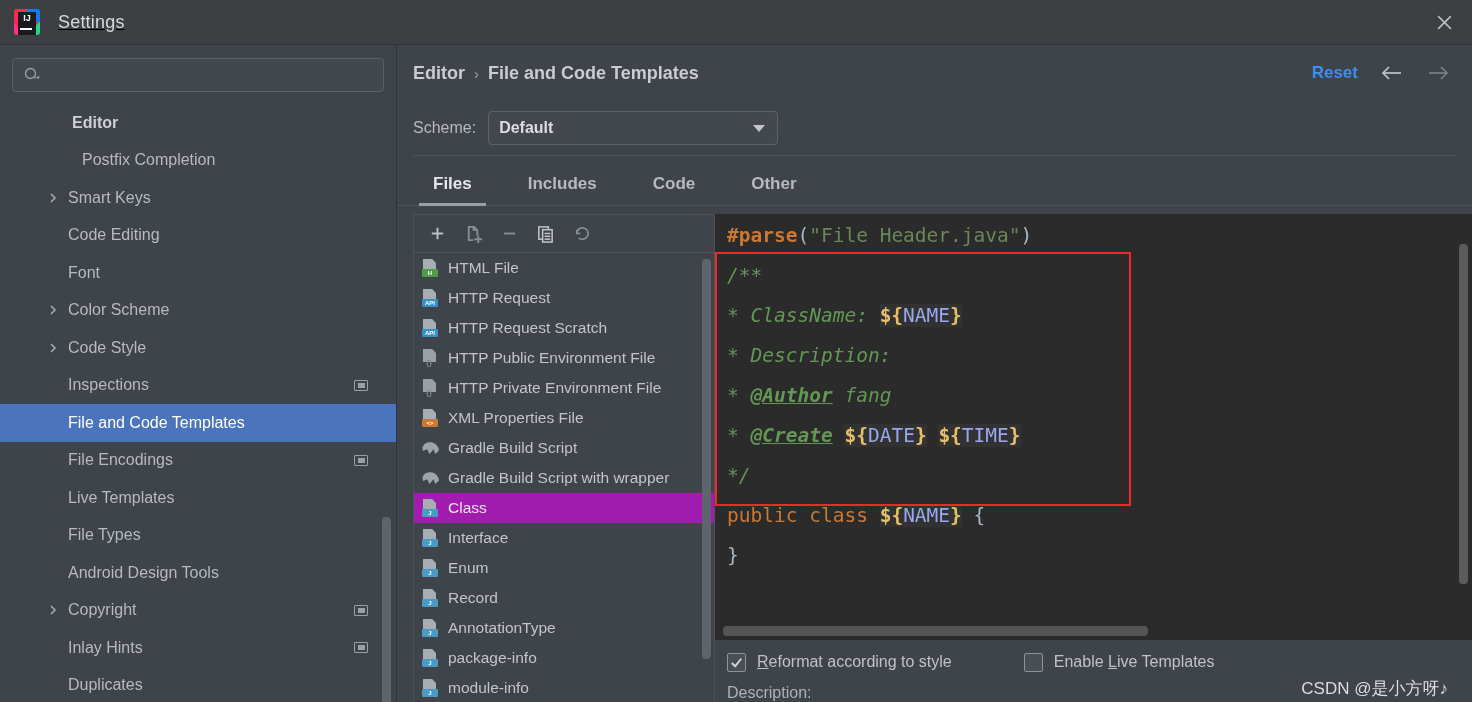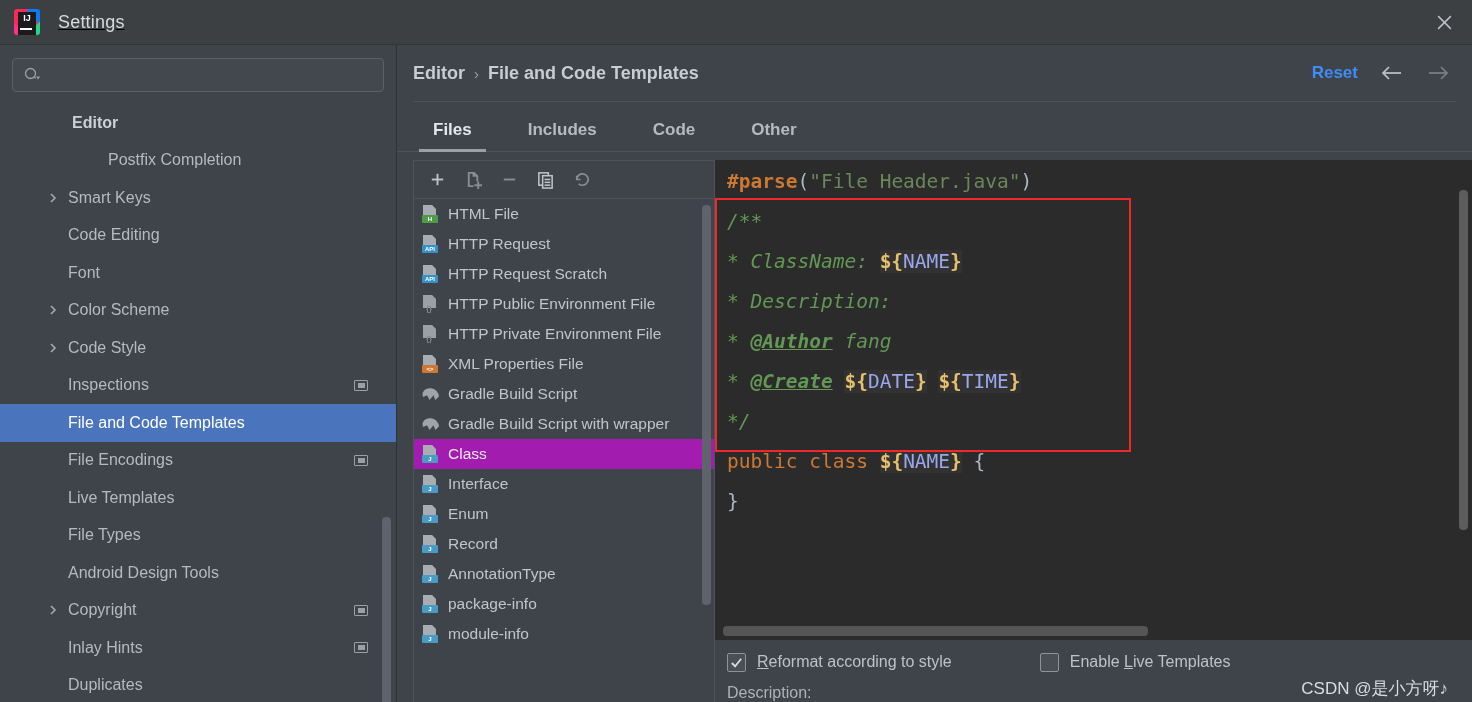--- a/index.html
+++ b/index.html
@@ -89,21 +89,21 @@
     color: #d5d8dd; font-size: 14px; margin-left: 6px;
     font-family: "Liberation Sans", sans-serif;
   }
   .tree { flex: 1; overflow: hidden; position: relative; padding-top: 2px; }
   .tree-item {
     height: 37.5px; display: flex; align-items: center;
     color: #b6bac0; font-size: 16px; position: relative;
     padding-right: 28px;
   }
   .tree-item.group { color: #cdd0d6; font-weight: bold; padding-left: 72px; }
-  .tree-item.lvl2 { padding-left: 108px; text-align: center; }
+  .tree-item.lvl2 { padding-left: 82px; text-align: center; }
   .tree-item.lvl1 { padding-left: 68px; }
   .tree-item.selected { background: #4a74bb; color: #ffffff; }
   .chev {
     position: absolute; left: 46px; width: 14px; height: 14px;
     color: #a4a9b0; display: flex; align-items: center; justify-content: center;
   }
   .chev svg { width: 12px; height: 12px; }
   .badge-icon {
     position: absolute; right: 28px;
     width: 14px; height: 11px;
@@ -254,21 +254,21 @@
   .code-sb-v {
     position: absolute; right: 4px; top: 30px;
     width: 9px; height: 340px; background: #5c5c5c; border-radius: 4px;
   }
   .code-sb-h {
     position: absolute; left: 8px; bottom: 4px;
     width: 425px; height: 10px; background: #555555; border-radius: 4px;
   }
   .opts {
     height: 44px; min-height: 44px; display: flex; align-items: center;
-    padding: 0 0 0 12px; gap: 16px;
+    padding: 0 0 0 12px; gap: 0;
   }
   .chk-item { display: flex; align-items: center; gap: 11px; color: #bec2c8; font-size: 16px; }
   .chk-item.second { margin-left: 72px; }
   .chk {
     width: 19px; height: 19px; border: 1px solid #8d939b;
     border-radius: 2px; background: #4a4e55;
     display: flex; align-items: center; justify-content: center;
   }
   .chk svg { width: 15px; height: 15px; color: #d5d8dd; }
   .u { text-decoration: underline; }
@@ -406,20 +406,27 @@
           </svg>
         </span>
         <span class="nav-arrow fwd">
           <svg viewBox="0 0 24 18" fill="none" stroke="currentColor" stroke-width="1.7">
             <line x1="3" y1="9" x2="21" y2="9"></line>
               <polyline points="15,3 21,9 15,15"></polyline>
           </svg>
         </span>
       </div>
 
+      <div class="scheme-row">
+        <span class="scheme-label">Scheme:</span>
+        <div class="combo">
+          <span>Default</span>
+          <span class="caret"></span>
+        </div>
+      </div>
       <div class="hr"></div>
 
       <div class="tabs" id="tabs">
           <div class="tab active"><span>Files</span></div>
           <div class="tab"><span>Includes</span></div>
           <div class="tab"><span>Code</span></div>
           <div class="tab"><span>Other</span></div>
         </div>
 
       <div class="tpl-area">

